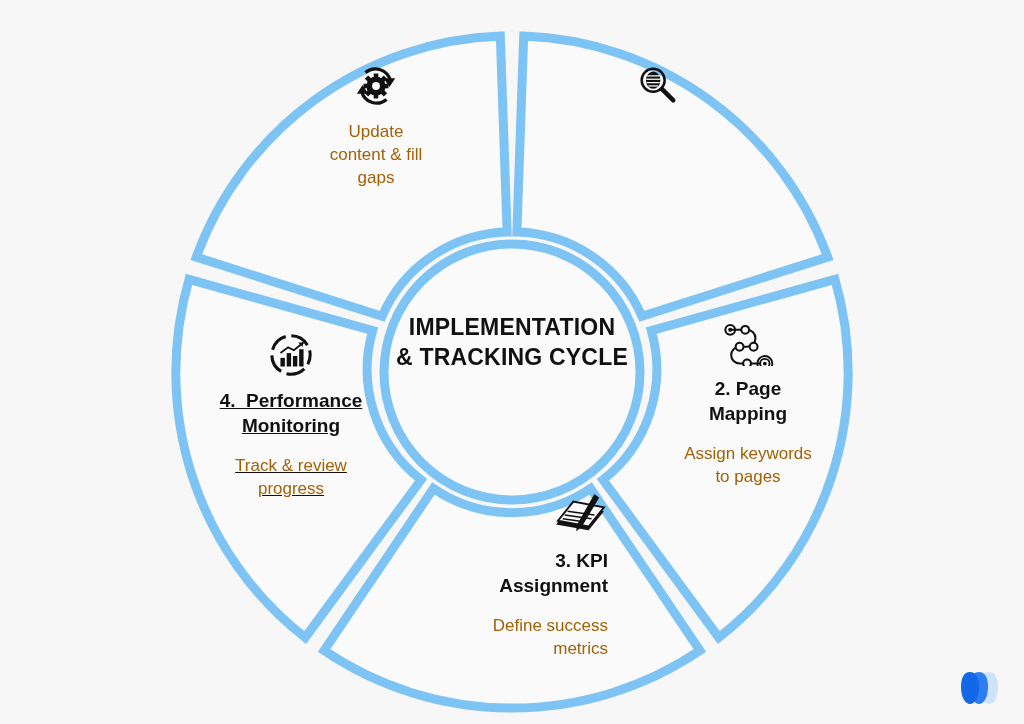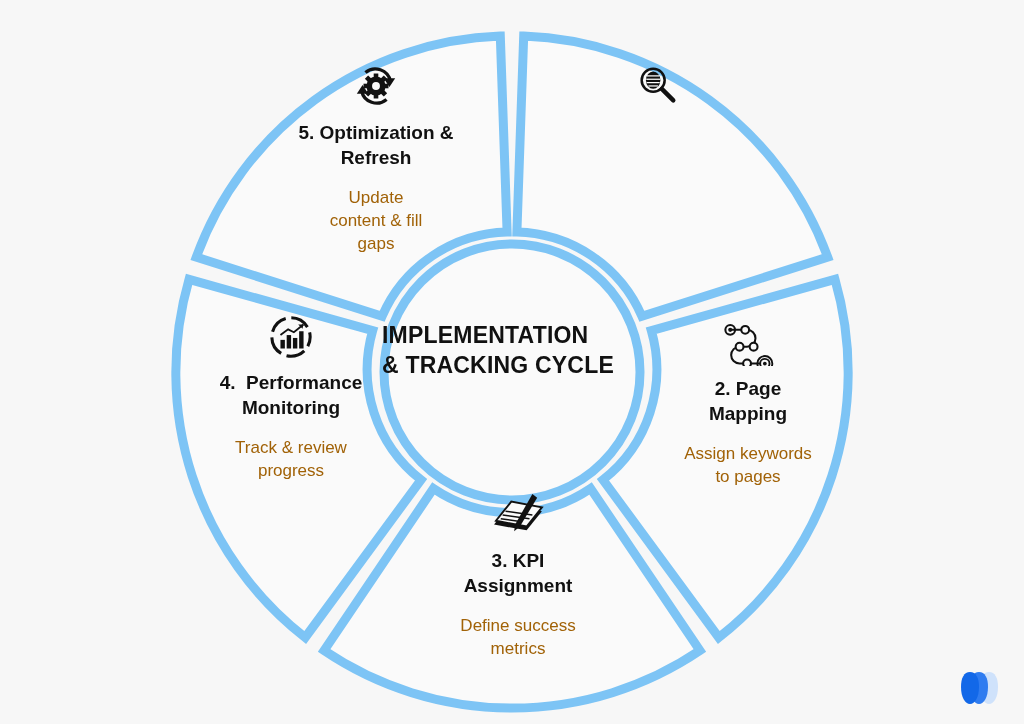--- a/index.html
+++ b/index.html
@@ -35,23 +35,23 @@
   .inner-circle {
     fill: #fafafa;
     stroke: #7dc4f5;
     stroke-width: 9;
   }
 
   
   .center-label {
     position: absolute;
     left: 382px;
-    top: 320px;
+    top: 312px;
     width: 260px;
-    text-align: left;
+    text-align: center;
     color: #111111;
     font-weight: bold;
     font-size: 23px;
     line-height: 30px;
     letter-spacing: 0.2px;
   }
 
   
   .seg {
     position: absolute;
@@ -73,22 +73,22 @@
   }
   .seg .desc {
     font-size: 17px;
     line-height: 23px;
     color: #a16207;
     white-space: pre-wrap;
   }
 
   #seg-1 { left: 566px; top: 62px;  width: 182px; }
   #seg-2 { left: 658px; top: 318px; width: 180px; }
-  #seg-3 { left: 428px; top: 492px; width: 180px; }
-  #seg-4 { left: 198px; top: 314px; width: 186px; }
+  #seg-3 { left: 428px; top: 492px; width: 180px; text-align: right; }
+  #seg-4 { left: 198px; top: 332px; width: 186px; text-decoration: underline; }
   #seg-5 { left: 278px; top: 62px;  width: 196px; }
 
   #seg-1 .title, #seg-2 .title, #seg-3 .title,
   #seg-4 .title, #seg-5 .title { margin-bottom: 16px; }
 
   
   .brand-logo {
     position: absolute;
     left: 958px;
     top: 670px;
@@ -233,22 +233,20 @@
           <rect x="12" y="22.6" width="5" height="4.8"></rect>
           <rect x="33" y="22.6" width="5" height="4.8"></rect>
           <rect x="14.5" y="15" width="4.8" height="5" transform="rotate(-45 16.9 17.5)"></rect>
           <rect x="30.7" y="30" width="4.8" height="5" transform="rotate(-45 33.1 32.5)"></rect>
           <rect x="30.7" y="15" width="4.8" height="5" transform="rotate(45 33.1 17.5)"></rect>
           <rect x="14.5" y="30" width="4.8" height="5" transform="rotate(45 16.9 32.5)"></rect>
         </g>
         <circle cx="25" cy="25" r="4.1" fill="#fafafa"></circle>
       </svg>
     </span>
-    <div class="title">5. Optimization &amp;
-Refresh</div>
     <div class="desc">Update
 content &amp; fill
 gaps</div>
   </div>
 
   <span class="brand-logo">
     <svg width="42" height="36" viewBox="0 0 42 36">
       <path d="M20 2 C26 2 29 8 29 17 C29 27 25 34 20 34 C15 34 11 27 11 17 C11 8 14 2 20 2 Z" fill="#cfe2fb" transform="translate(11,0)"></path>
       <path d="M20 2 C26 2 29 8 29 17 C29 27 25 34 20 34 C15 34 11 27 11 17 C11 8 14 2 20 2 Z" fill="#2f7cf0" transform="translate(1,0)"></path>
       <path d="M20 2 C26 2 29 8 29 17 C29 27 25 34 20 34 C15 34 11 27 11 17 C11 8 14 2 20 2 Z" fill="#1268e8" transform="translate(-8,0)"></path>

